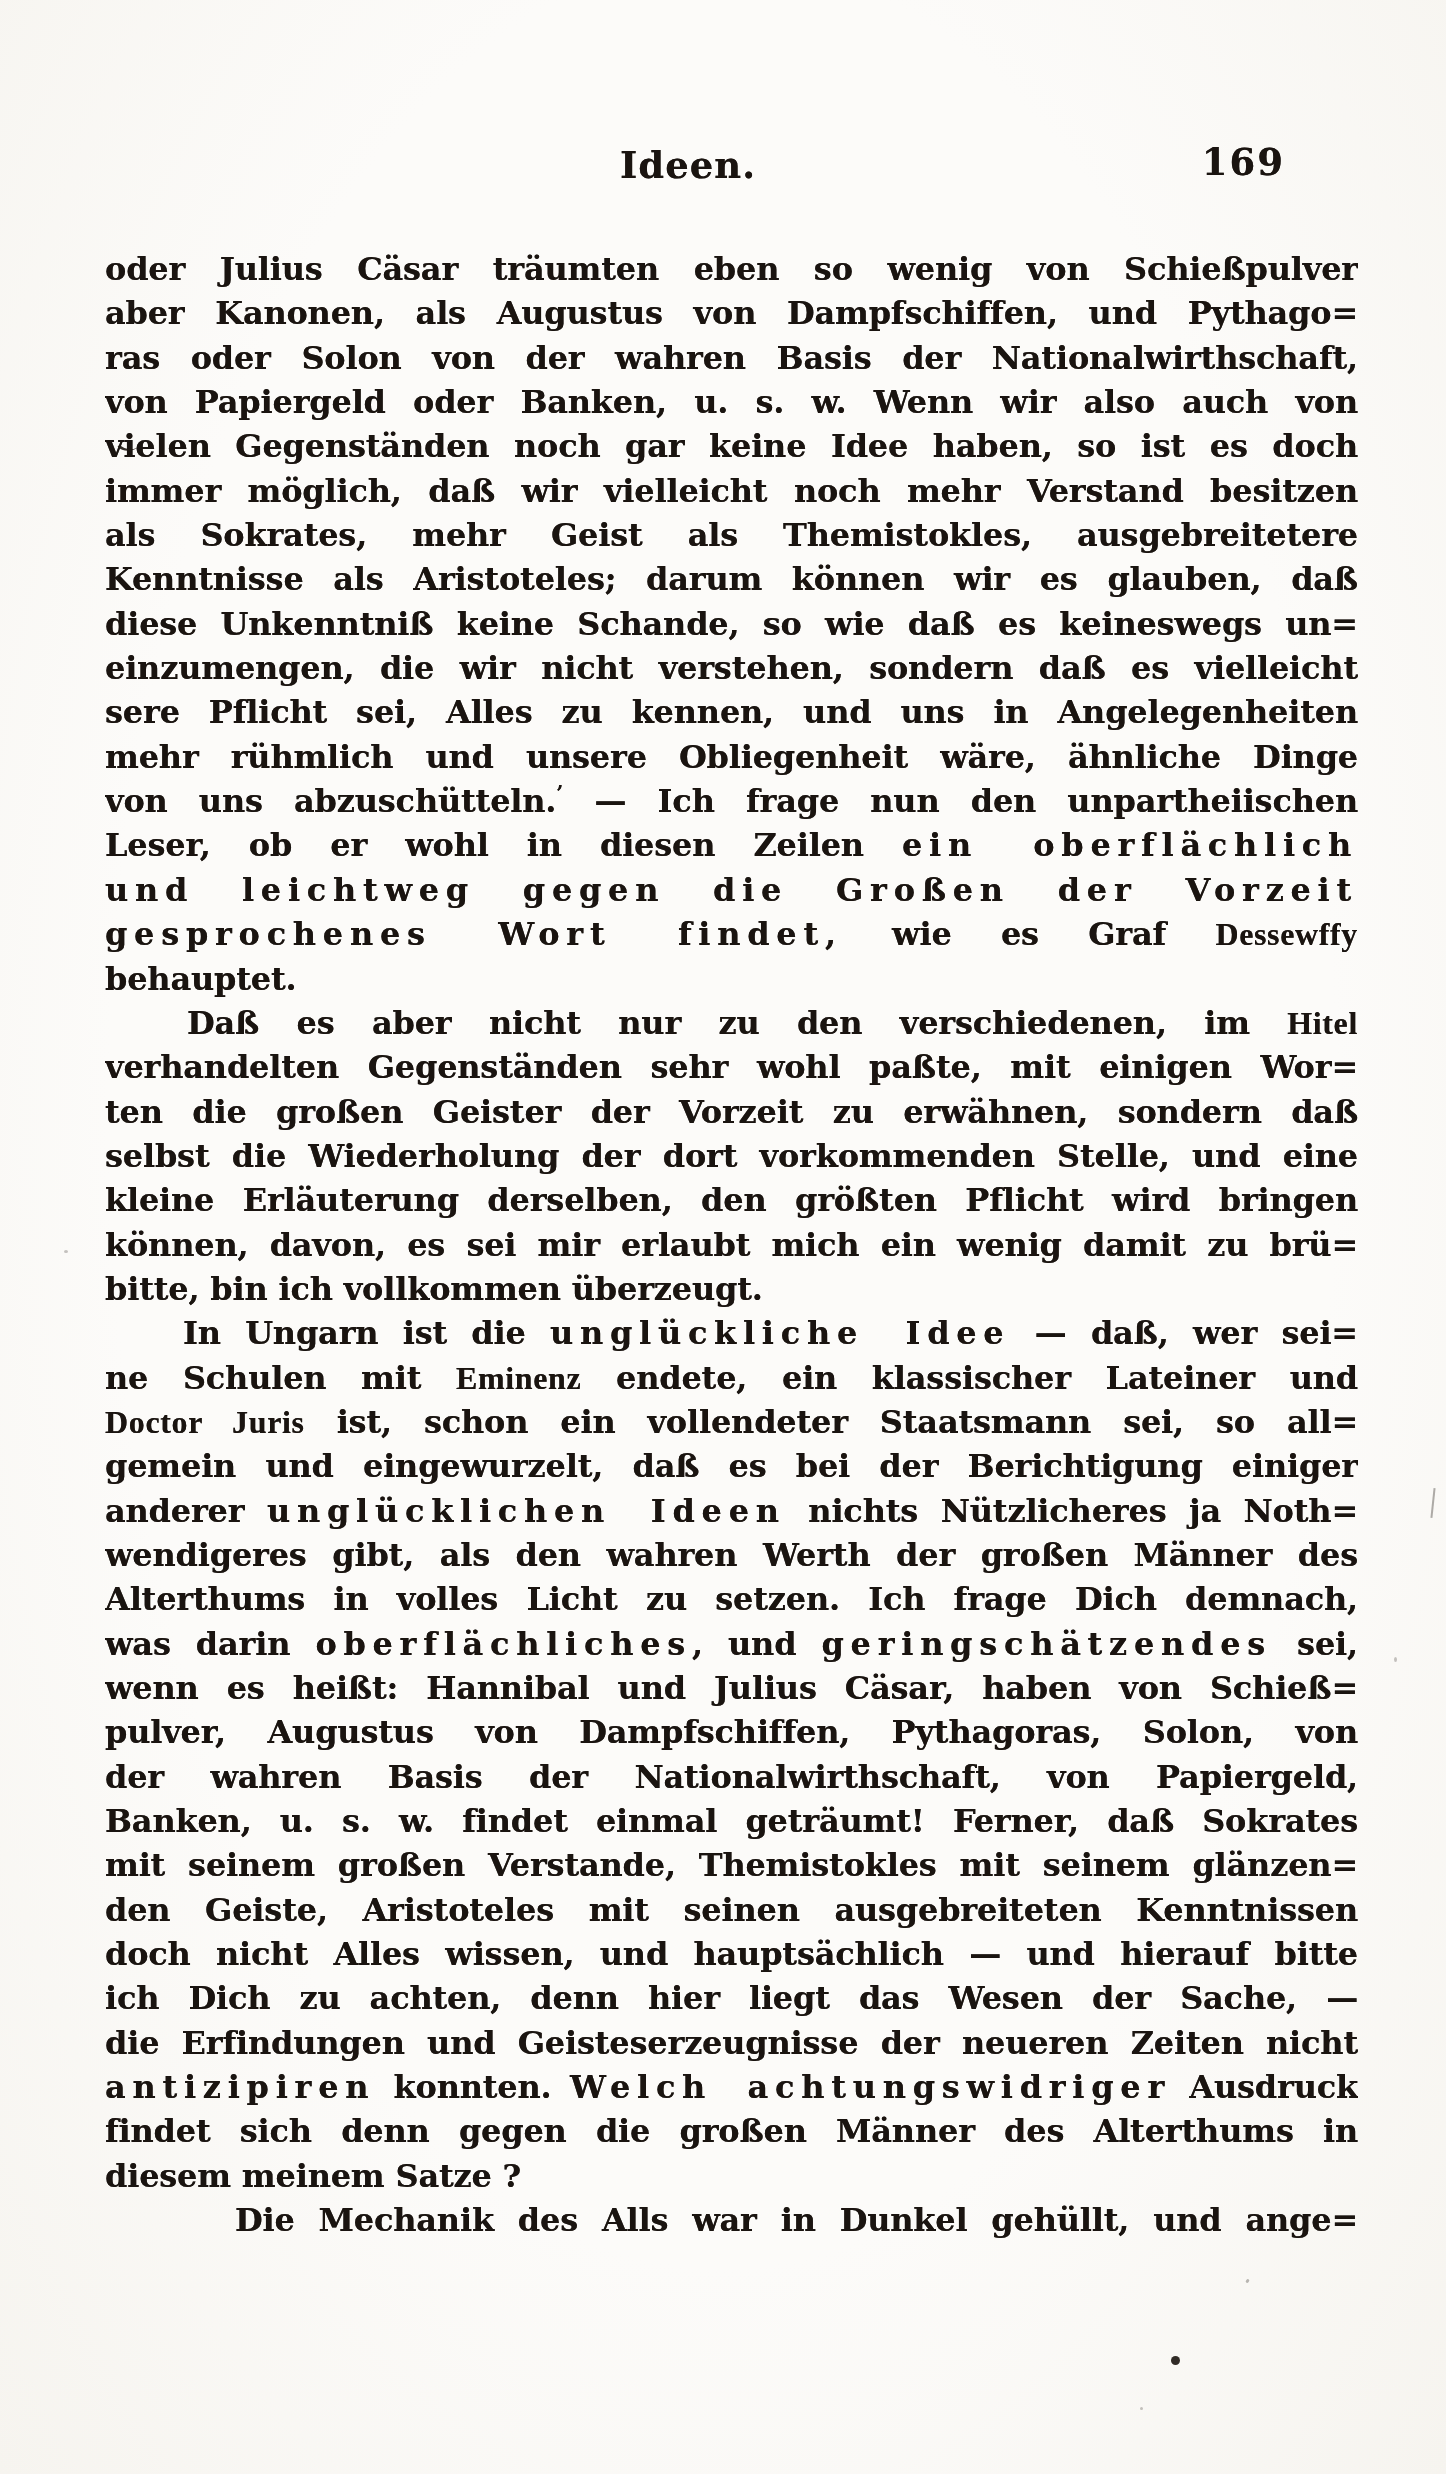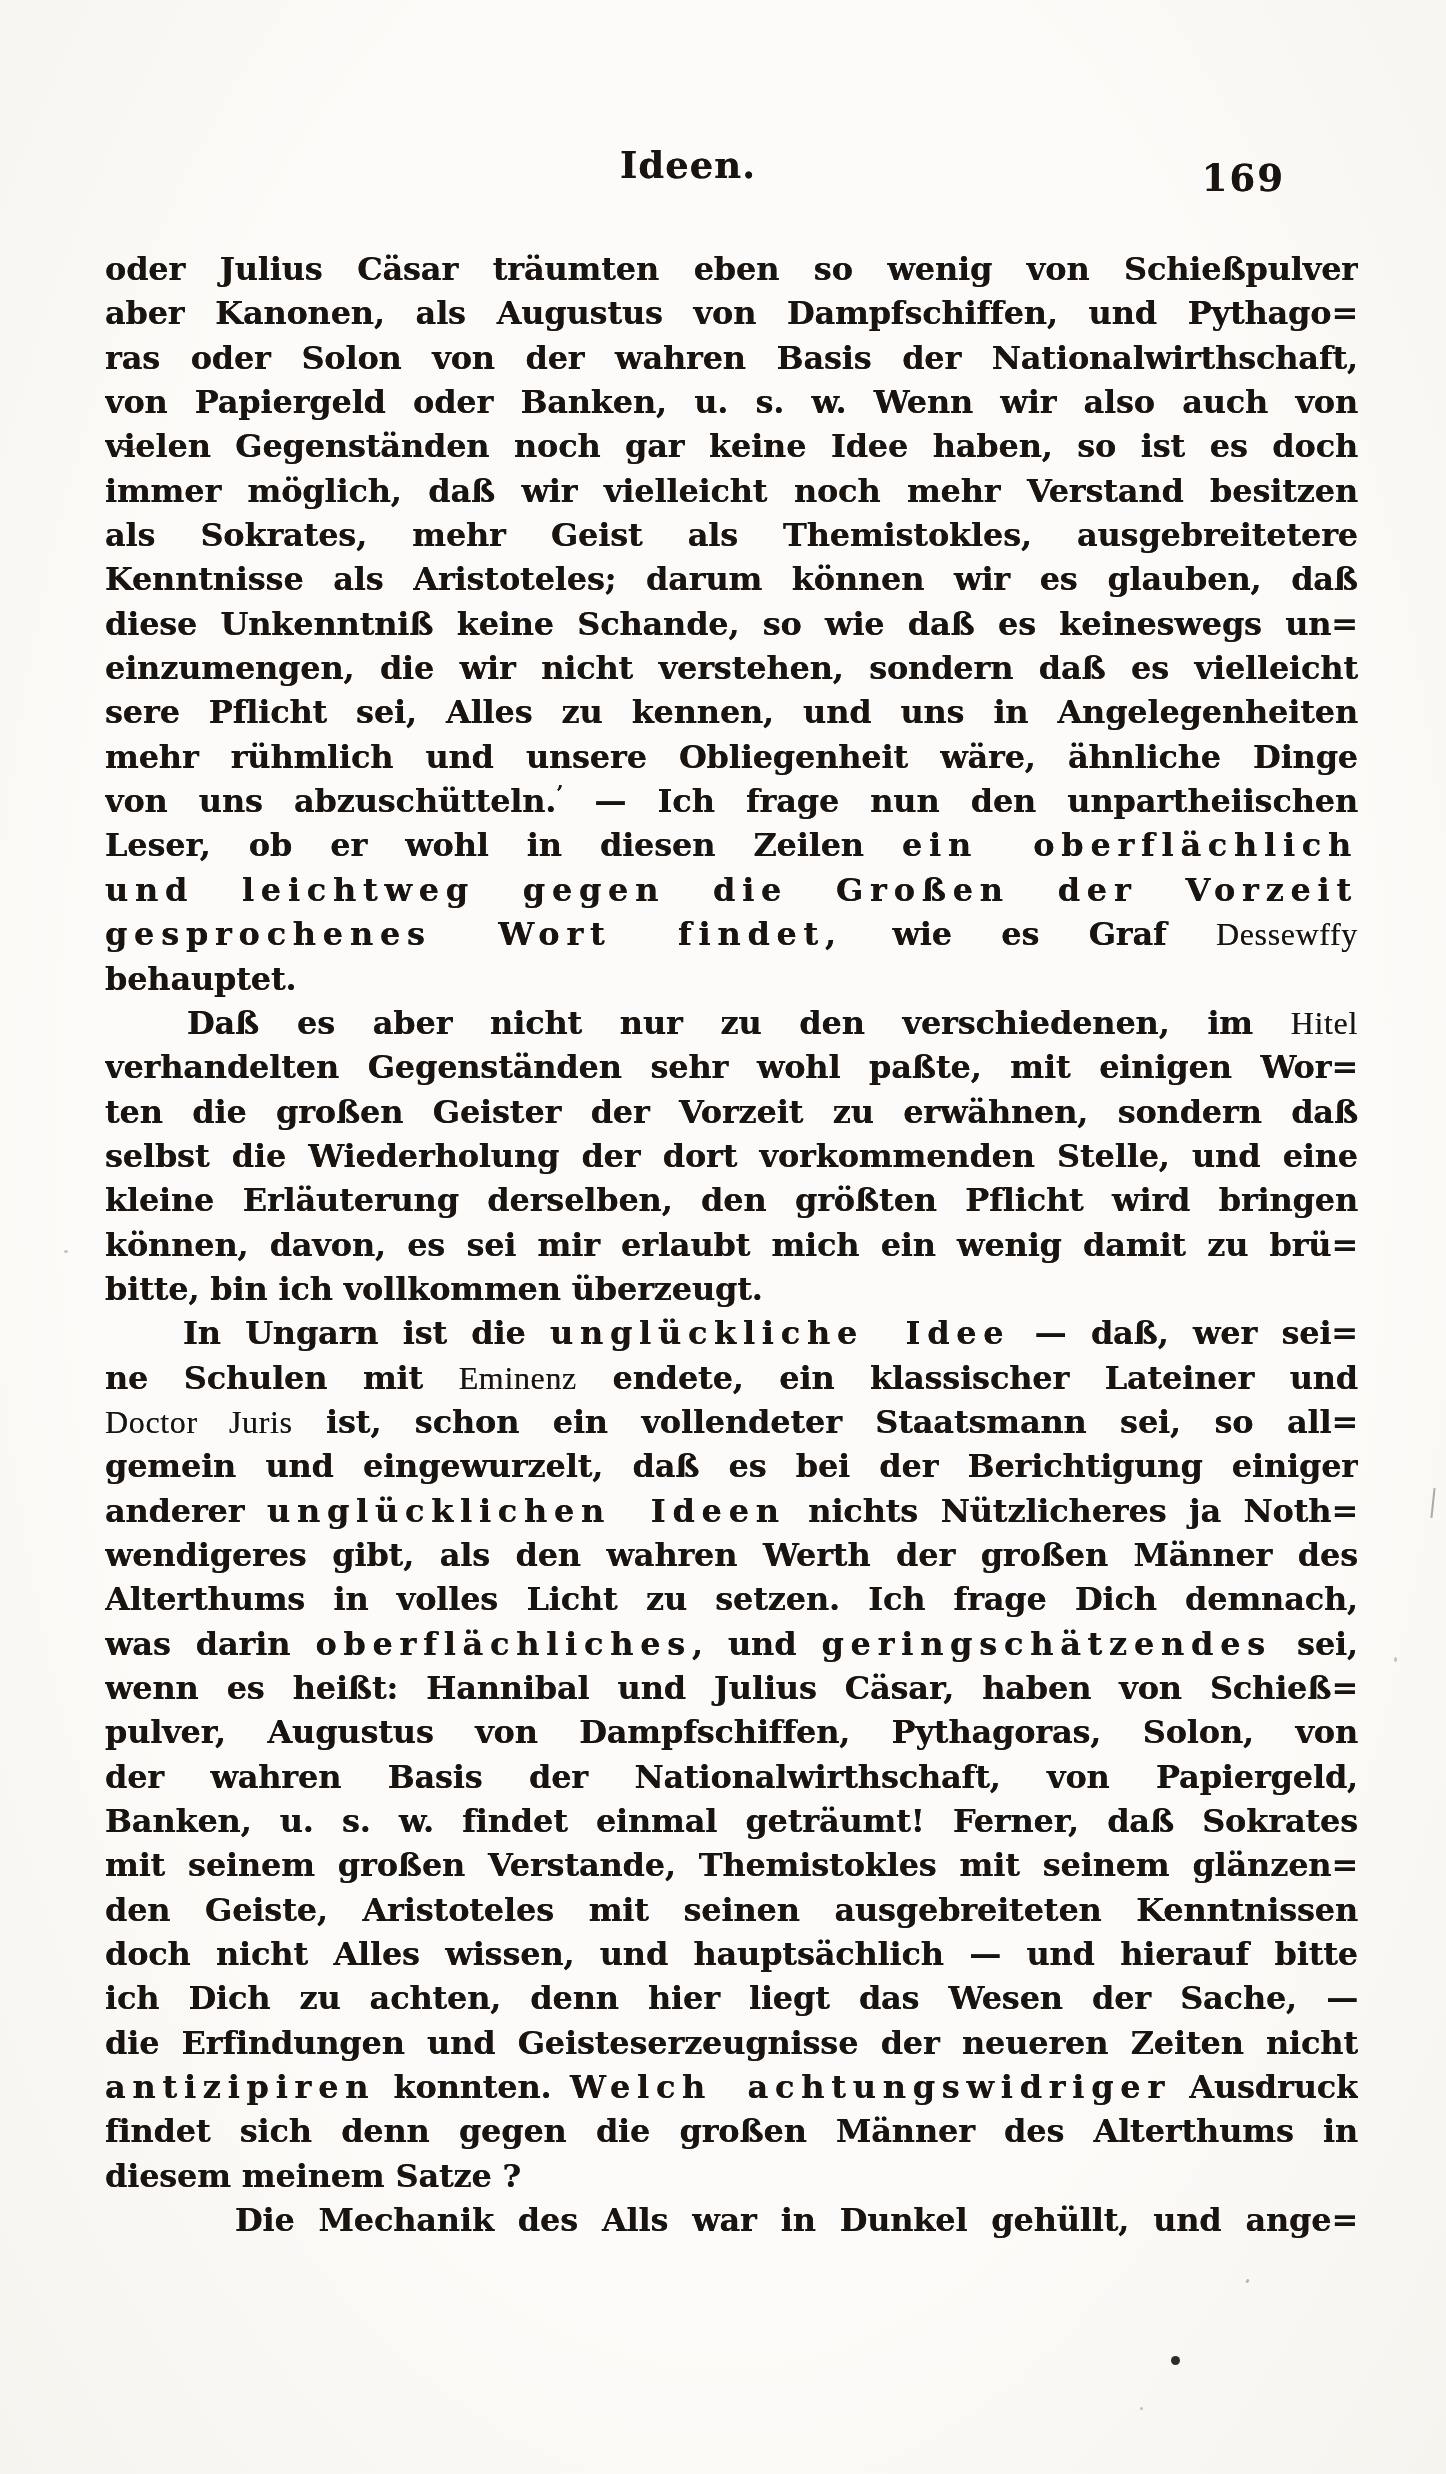--- a/index.html
+++ b/index.html
@@ -19,21 +19,20 @@
     transform: translateX(-50%);
     font-size: 37px; font-weight: 700;
     letter-spacing: 1px;
     text-shadow: 0 0 0.6px rgba(26,20,16,0.8);
   }
   .page-number {
     position: absolute; top: 140px; right: 161px;
     font-size: 37px; font-weight: 700;
     letter-spacing: 2px;
     text-shadow: 0 0 0.6px rgba(26,20,16,0.8);
-    margin-top: 16px;
   }
 
   
   .text-block {
     position: absolute; left: 105px; top: 247px;
     width: 1253px;
   }
   .line {
     height: 44.35px;
     line-height: 44.35px;
@@ -48,21 +47,21 @@
   
   .line::after { content: ""; display: inline-block; width: 100%; height: 0; }
   .line.nj { text-align: left; }
   .line.nj::after { content: none; }
 
   
   .g { letter-spacing: 0.21em; word-spacing: 0.32em; }
   
   .ab {
     font-family: "Liberation Serif", serif;
-    font-weight: 400;
+    font-weight: 700;
     letter-spacing: 0.02em;
   }
   
   .sup {
     vertical-align: super;
     font-size: 20px;
     line-height: 0;
     letter-spacing: 0;
   }
 

